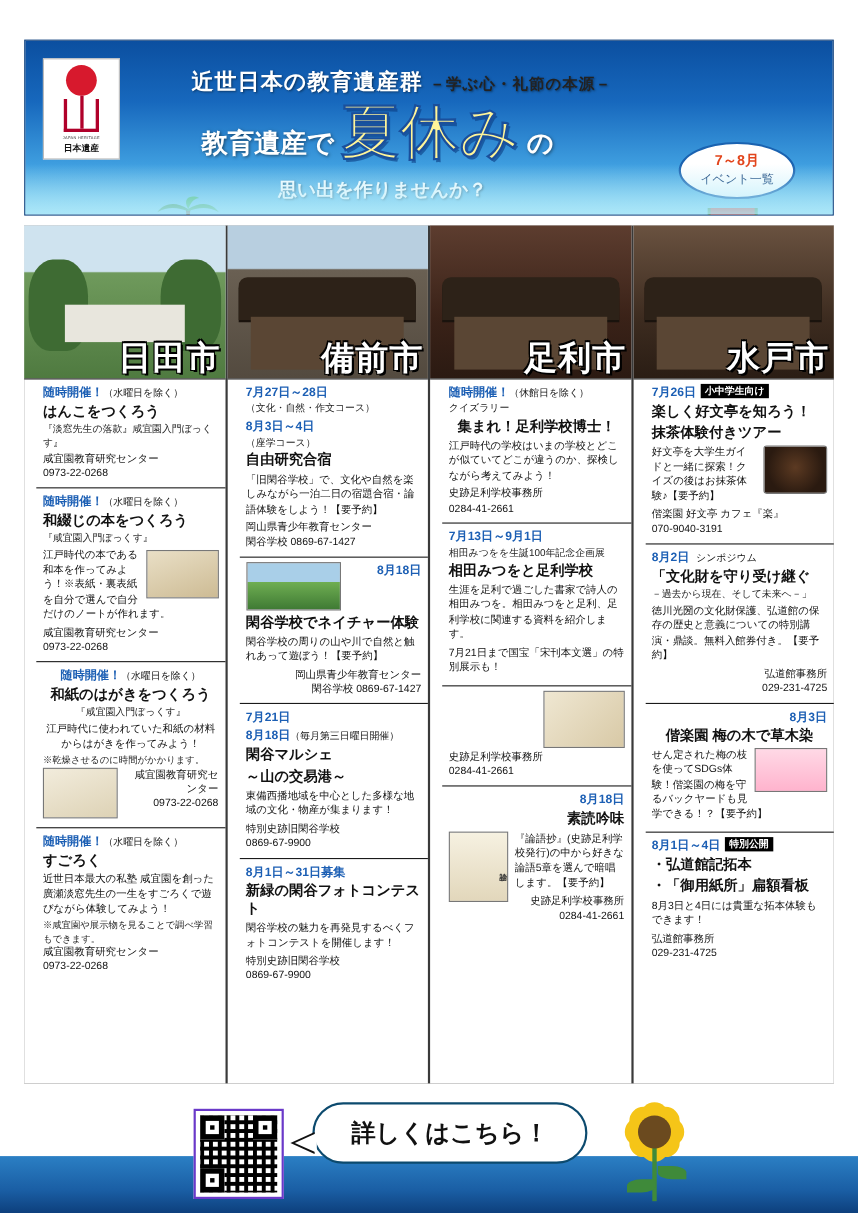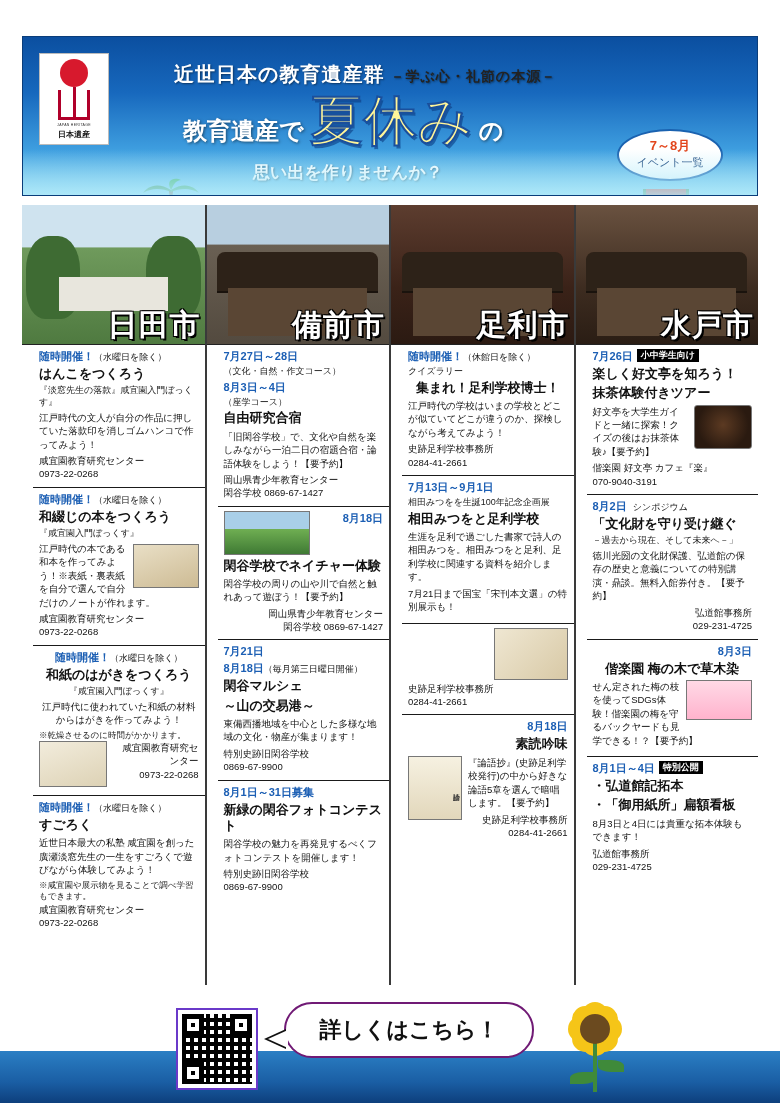--- a/index.html
+++ b/index.html
@@ -182,21 +182,21 @@
       linear-gradient(0deg,#000 50%, transparent 50%);
     background-size:8px 8px, 8px 8px;
     background-color:#fff;
     position:relative;
   }
   .qr-eye{ position:absolute; width:22px;height:22px;border:5px solid #000;background:#fff;}
   .qr-eye.tl{left:0;top:0;} .qr-eye.tr{right:0;top:0;} .qr-eye.bl{left:0;bottom:0;}
   .qr-eye:after{content:"";position:absolute;left:4px;top:4px;width:4px;height:4px;background:#000;}
   .balloon{
     position:absolute; left:284px; top:1002px; width:250px; height:56px;
-    background:#fff; border:2px solid #701a75; border-radius:28px;
+    background:#fff; border:2px solid #0c4a6e; border-radius:28px;
     display:flex; align-items:center; justify-content:center;
     font-size:22px; font-weight:bold; color:#111;
   }
   .balloon:after{
     content:""; position:absolute; left:-18px; top:26px;
     border-width:9px 20px 9px 0; border-style:solid; border-color:transparent #fff transparent transparent;
   }
   .balloon:before{
     content:""; position:absolute; left:-22px; top:25px;
     border-width:10px 22px 10px 0; border-style:solid; border-color:transparent #111 transparent transparent;
@@ -257,21 +257,20 @@
         <div class="tree"></div>
         <div class="tree r"></div>
         <div class="whitewall"></div>
         <div class="citylabel">日田市</div>
       </div>
       <div class="entries">
         <div class="entry">
           <div class="date"><span>随時開催！</span><span class="small">（水曜日を除く）</span></div>
           <div class="title">はんこをつくろう</div>
           <div class="sub">『淡窓先生の落款』咸宜園入門ぼっくす』</div>
-          <div class="body">江戸時代の文人が自分の作品に押していた落款印を消しゴムハンコで作ってみよう！</div>
           <div class="org">咸宜園教育研究センター</div>
           <div class="org">0973-22-0268</div>
         </div>
         <div class="entry">
           <div class="date"><span>随時開催！</span><span class="small">（水曜日を除く）</span></div>
           <div class="title">和綴じの本をつくろう</div>
           <div class="sub">『咸宜園入門ぼっくす』</div>
           <div class="thumb book"></div>
           <div class="body">江戸時代の本である和本を作ってみよう！※表紙・裏表紙を自分で選んで自分だけのノートが作れます。</div>
           <div class="clear"></div>

